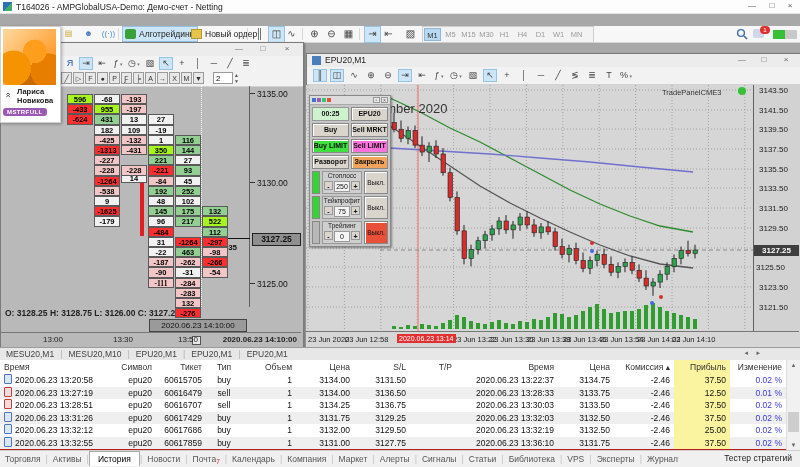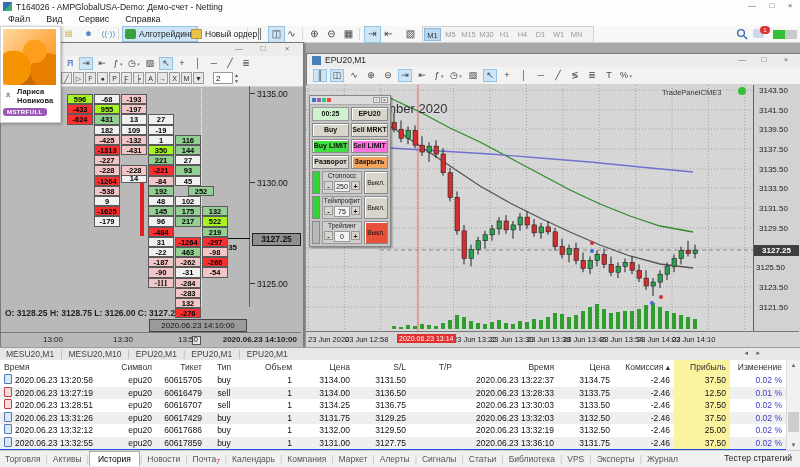--- a/index.html
+++ b/index.html
@@ -81,21 +81,21 @@
   .tp-srow{display:flex;gap:2px;padding:0 2px 2px 2px;align-items:stretch;}
   .tp-strip{width:8px;border:1px solid #888;box-sizing:border-box;}
   .tp-off{width:22px;font-size:6.5px;text-align:center;background:#d9d5cd;border:1px solid #888;
           box-shadow:inset 1px 1px 0 #fff;display:flex;align-items:center;justify-content:center;}
   
   #mditabs{left:0;top:347px;width:800px;height:13px;background:#e7e7e7;border-top:1px solid #9c9c9c;border-bottom:1px solid #cecece;}
   #mditabs span.it{display:inline-block;padding:1px 6px;font-size:8.5px;color:#444;}
   #mditabs span.sp{color:#b5b5b5;}
   #histhead{left:0;top:360px;width:786px;height:14px;background:#fff;border-bottom:1px solid #c9c9c9;display:flex;}
   .hcell{font-size:8.5px;color:#333;line-height:14px;box-sizing:border-box;padding:0 4px;white-space:nowrap;overflow:hidden;}
-  #histrows{left:0;top:374px;width:786px;height:76px;background:#1d4ed8;overflow:hidden;}
+  #histrows{left:0;top:374px;width:786px;height:76px;background:#b91c1c;overflow:hidden;}
   .hrow{display:flex;height:12.5px;}
   .rcell{font-size:8.5px;color:#111;line-height:12.5px;box-sizing:border-box;padding:0 4px;white-space:nowrap;overflow:hidden;}
   .al{text-align:left;} .ar{text-align:right;} .ac{text-align:center;}
   .profit{background:#faf3a0;}
   .chg{color:#3a3ad0;}
   .rowicon{display:inline-block;width:6px;height:8px;margin-right:3px;vertical-align:-1px;border-radius:1px;}
   .ri-buy{background:#dbe7f8;border:1px solid #4c77b8;} .ri-sell{background:#f8dbdb;border:1px solid #c04040;}
   #vscroll{left:786px;top:360px;width:13px;height:90px;background:#f1f1f1;border-left:1px solid #ddd;}
   .sarr{position:absolute;left:0;width:13px;height:10px;text-align:center;font-size:6px;color:#666;line-height:10px;}
   #sthumb{position:absolute;left:1px;top:52px;width:11px;height:20px;background:#cdcdcd;}
@@ -114,21 +114,20 @@
 <div id="app">
 
   <div class="abs" id="titlebar">
     <span class="appicon"></span>
     <span class="t">T164026 - AMPGlobalUSA-Demo: Демо-счет - Netting</span>
     <span class="winctl" style="right:40px">—</span>
     <span class="winctl" style="right:20px">□</span>
     <span class="winctl" style="right:2px">×</span>
   </div>
 
-  <div class="abs" id="menubar"><span>Файл</span><span>Вид</span><span>Сервис</span><span>Справка</span></div>
 
   <div class="abs" id="toolbar">
     <span class="tsep" style="left:118px"></span>
     <span class="tbtn a" style="left:122px">
       <span class="bic" style="background:#3aa13a;border-radius:2px"></span>
       <span>Алготрейдинг</span>
     </span>
     <span class="tbtn" style="left:188px">
       <span class="bic" style="background:#e8c34a;border:1px solid #b99a2e;box-sizing:border-box"></span>
       <span>Новый ордер</span>
@@ -268,36 +267,36 @@
       <div class="cell cc-w" style="left: 147px; top: 193.8px;">31</div>
       <div class="cell cc-w" style="left: 147px; top: 204px;">-22</div>
       <div class="cell cc-R" style="left: 147px; top: 214.2px;">-187</div>
       <div class="cell cc-R" style="left: 147px; top: 224.4px;">-90</div>
       <div class="cell cc-R" style="left: 147px; top: 234.6px; font-family: Liberation Serif, serif;">-111</div>
       <div class="cell cc-G" style="left: 174px; top: 91.8px;">116</div>
       <div class="cell cc-G" style="left: 174px; top: 102px;">144</div>
       <div class="cell cc-w" style="left: 174px; top: 112.2px;">27</div>
       <div class="cell cc-G" style="left: 174px; top: 122.4px;">93</div>
       <div class="cell cc-w" style="left: 174px; top: 132.6px;">45</div>
-      <div class="cell cc-G" style="left: 187px; top: 142.8px;">252</div>
+      <div class="cell cc-G" style="left: 174px; top: 142.8px;">252</div>
       <div class="cell cc-w" style="left: 174px; top: 153px;">102</div>
       <div class="cell cc-G" style="left: 174px; top: 163.2px;">175</div>
       <div class="cell cc-G" style="left: 174px; top: 173.4px;">217</div>
       <div class="cell cc-g" style="left: 174px; top: 183.6px; margin-top: 36px;">858</div>
       <div class="cell cc-r" style="left: 174px; top: 193.8px;">-1264</div>
       <div class="cell cc-G" style="left: 174px; top: 204px;">463</div>
       <div class="cell cc-R" style="left: 174px; top: 214.2px;">-262</div>
       <div class="cell cc-w" style="left: 174px; top: 224.4px;">-31</div>
       <div class="cell cc-R" style="left: 174px; top: 234.6px;">-284</div>
       <div class="cell cc-R" style="left: 174px; top: 244.8px;">-283</div>
       <div class="cell cc-R" style="left: 174px; top: 255px;">132</div>
       <div class="cell cc-r" style="left: 174px; top: 265.2px;">-276</div>
       <div class="cell cc-G" style="left: 201px; top: 163.2px;">132</div>
       <div class="cell cc-g" style="left: 201px; top: 173.4px;">522</div>
-      <div class="cell cc-G" style="left: 201px; top: 183.6px;">219</div>
+      <div class="cell cc-G" style="left: 201px; top: 183.6px;">112</div>
       <div class="cell cc-r" style="left: 201px; top: 193.8px;">-297</div>
       <div class="cell cc-R" style="left: 201px; top: 204px;">-98</div>
       <div class="cell cc-r" style="left: 201px; top: 214.2px;">-266</div>
       <div class="cell cc-R" style="left: 201px; top: 224.4px;">-54</div>
       <div class="scl-lbl" style="left: 256px; top: 46px;">3135.00</div>
       <span class="abs" style="left: 249px; top: 50px; width: 5px; height: 1px; background: rgb(51, 51, 51);"></span>
       <div class="scl-lbl" style="left: 256px; top: 135px;">3130.00</div>
       <span class="abs" style="left: 249px; top: 139px; width: 5px; height: 1px; background: rgb(51, 51, 51);"></span>
       <div class="scl-lbl" style="left: 256px; top: 236px;">3125.00</div>
       <span class="abs" style="left: 249px; top: 240px; width: 5px; height: 1px; background: rgb(51, 51, 51);"></span>

